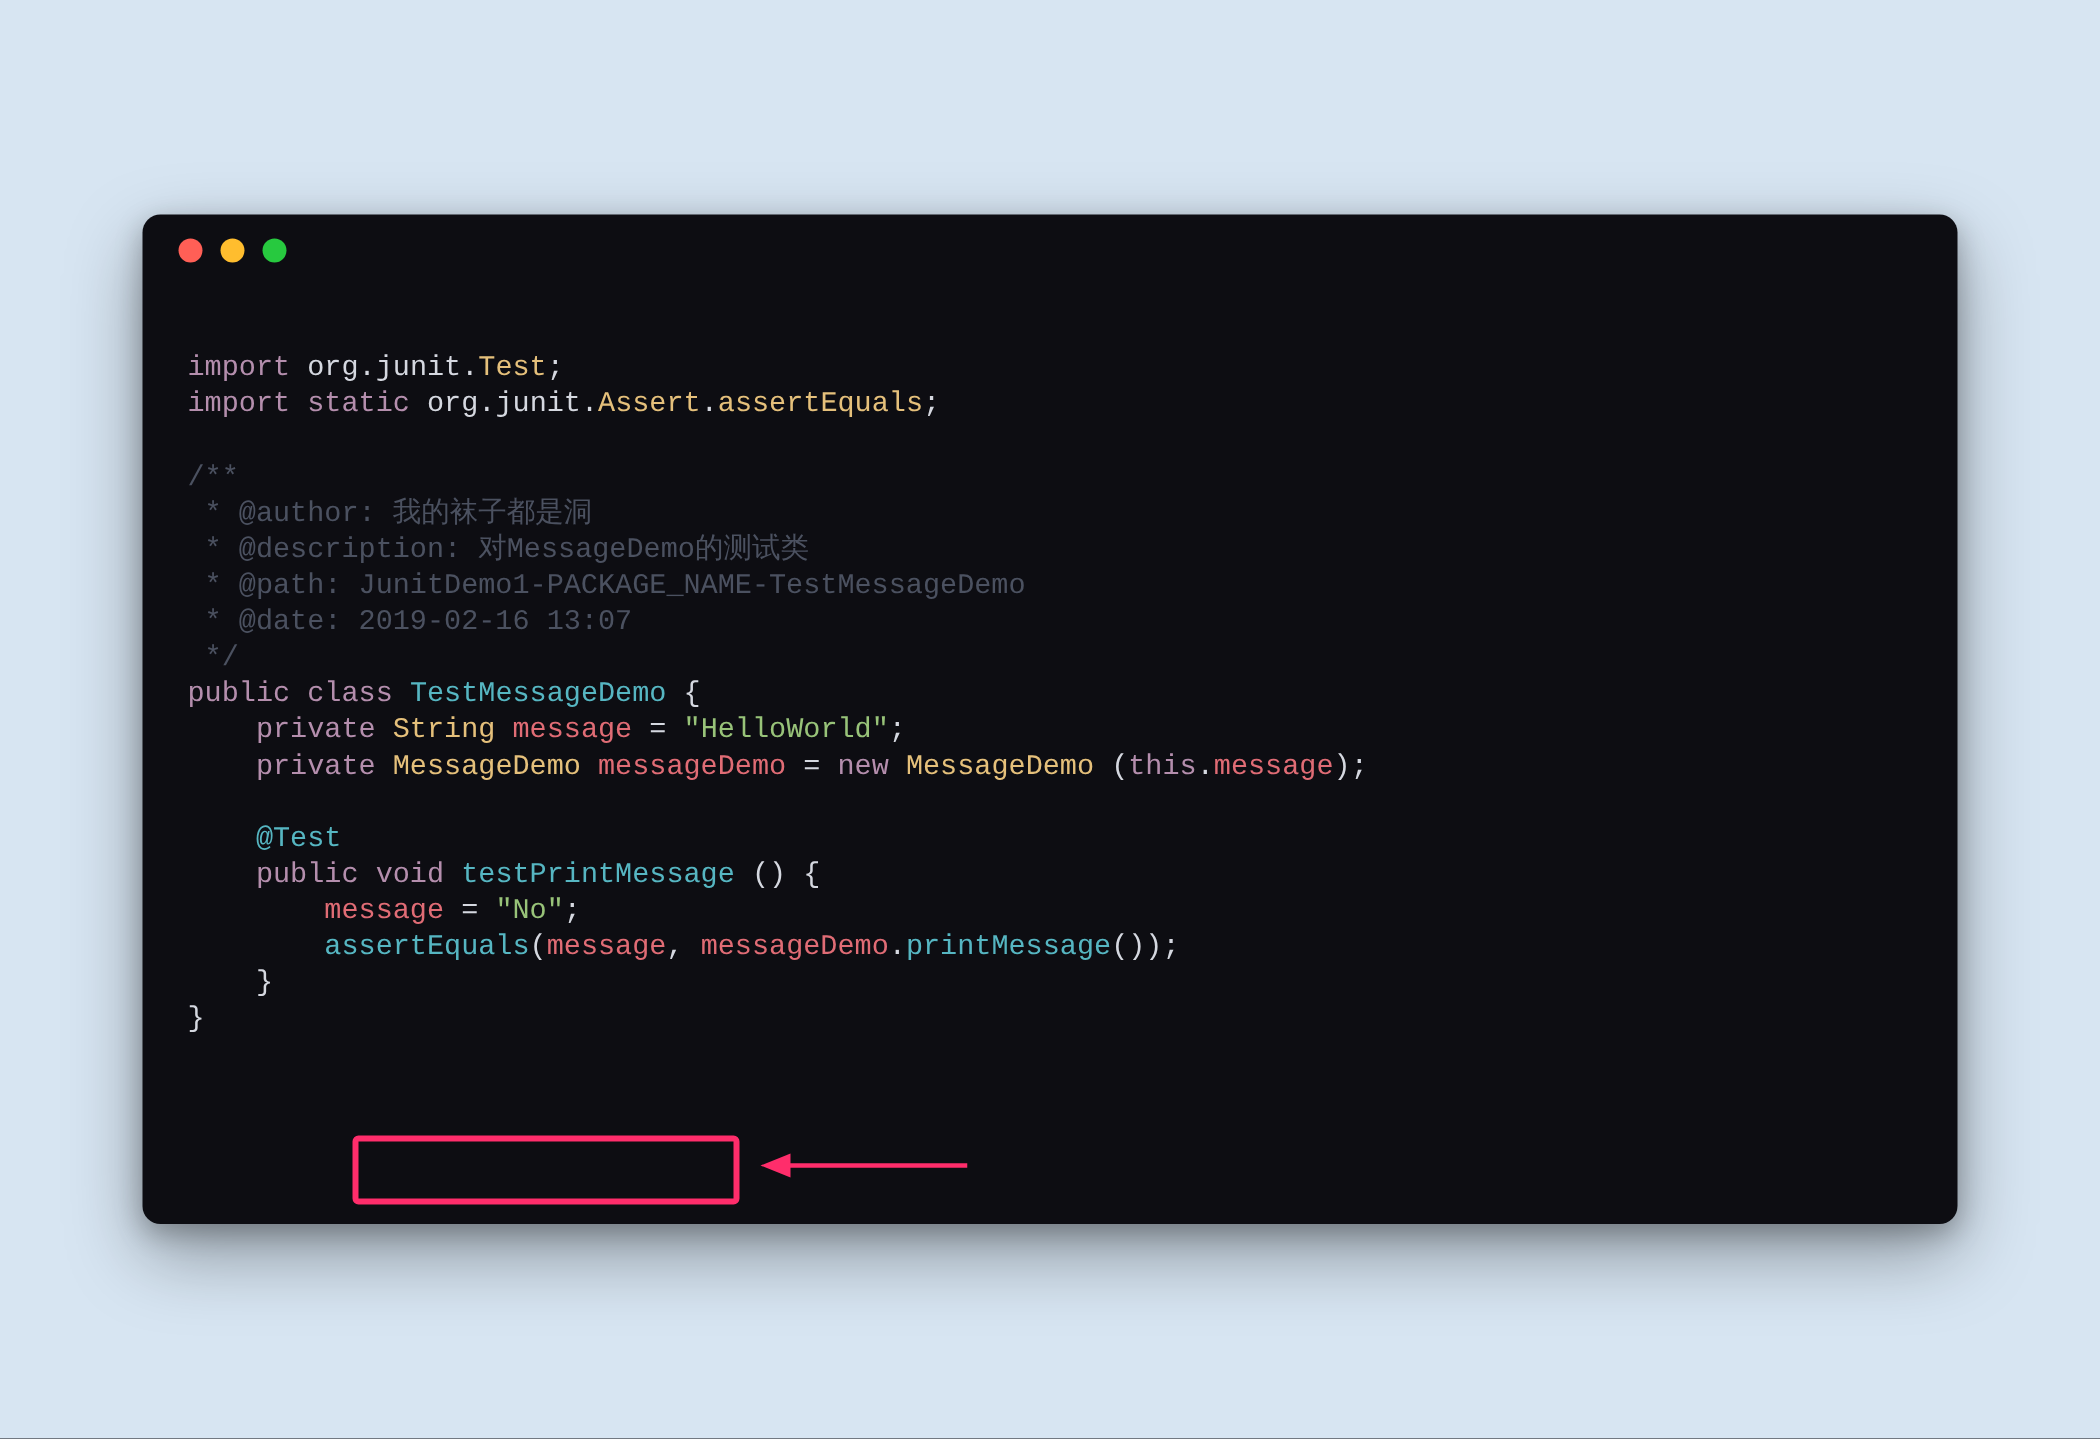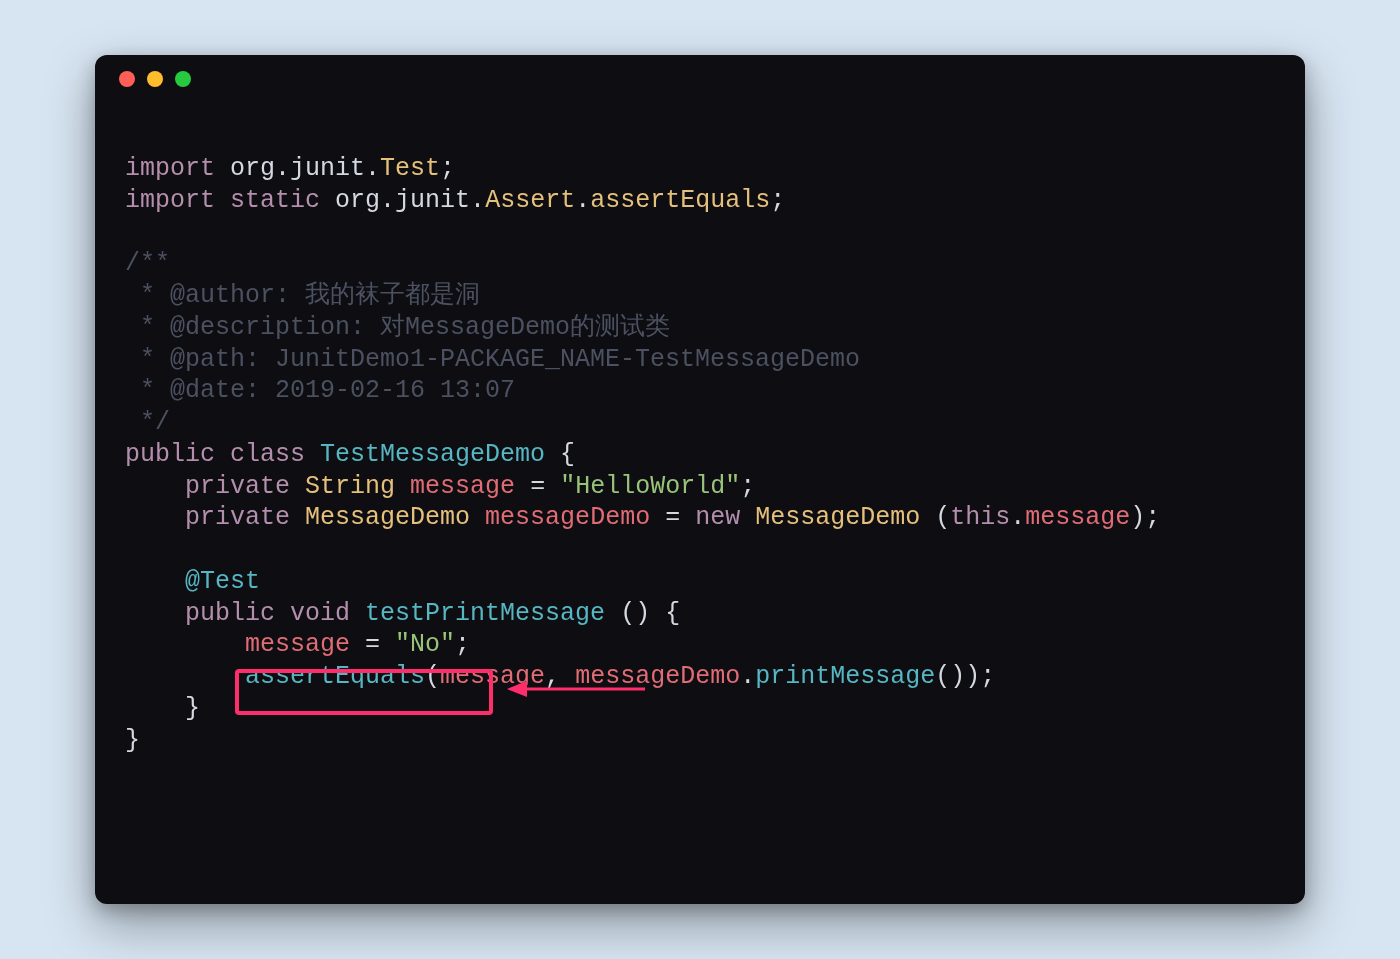--- a/index.html
+++ b/index.html
@@ -30,21 +30,21 @@
     width: 16px;
     height: 16px;
     border-radius: 50%;
   }
   .dot-red   { background: #ff5f56; }
   .dot-yellow{ background: #ffbd2e; }
   .dot-green { background: #27c93f; }
 
   .code {
     padding: 18px 30px 52px 30px;
-    font-size: 25px;
+    font-size: 19px;
     line-height: 1.27;
     white-space: pre;
     color: #d5d8e0;
     position: relative;
   }
 
   .kw      { color: #b48ead; }       
   .pkg     { color: #d5d8e0; }
   .punct   { color: #d5d8e0; }
   .typ     { color: #e5c07b; }       

